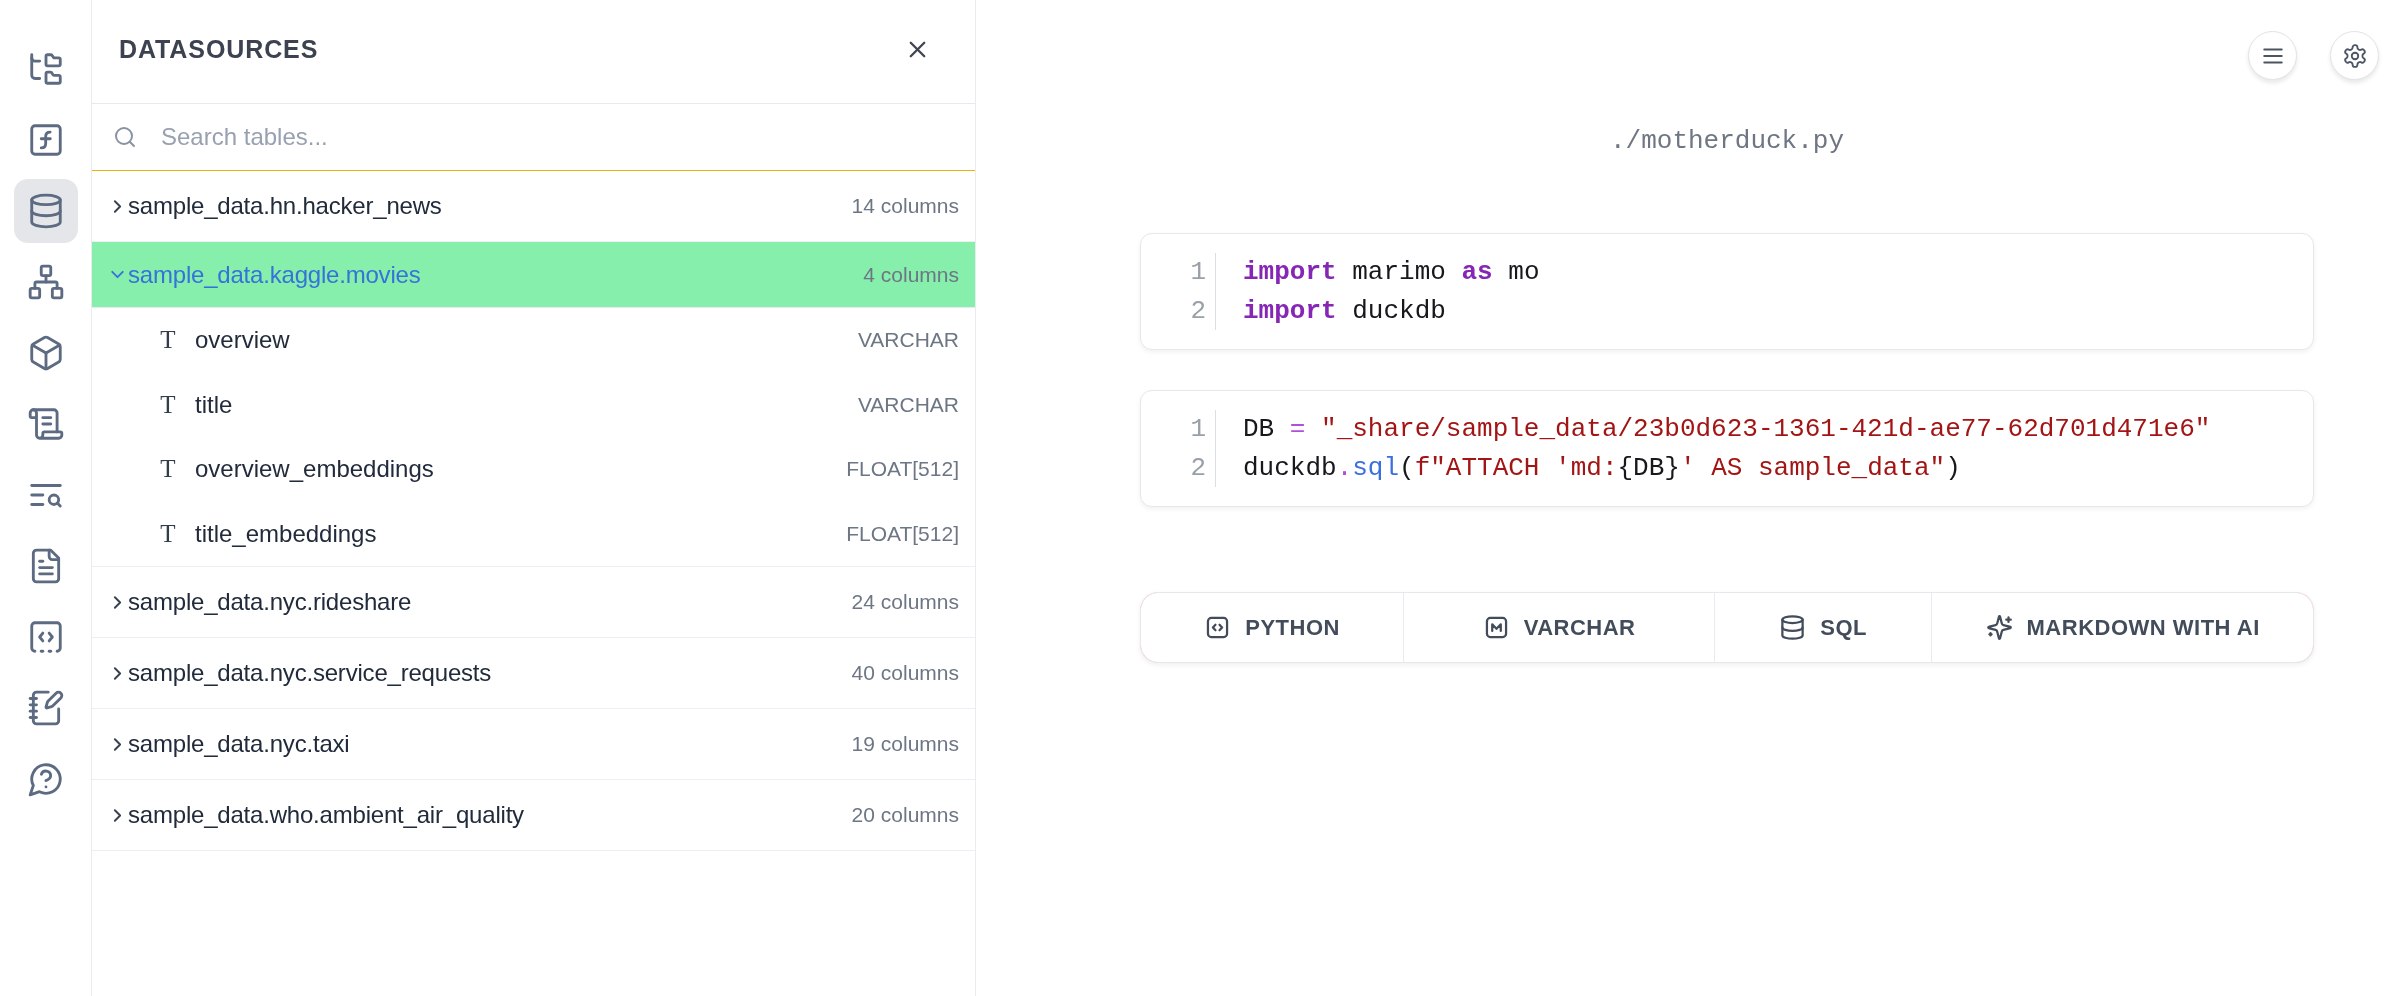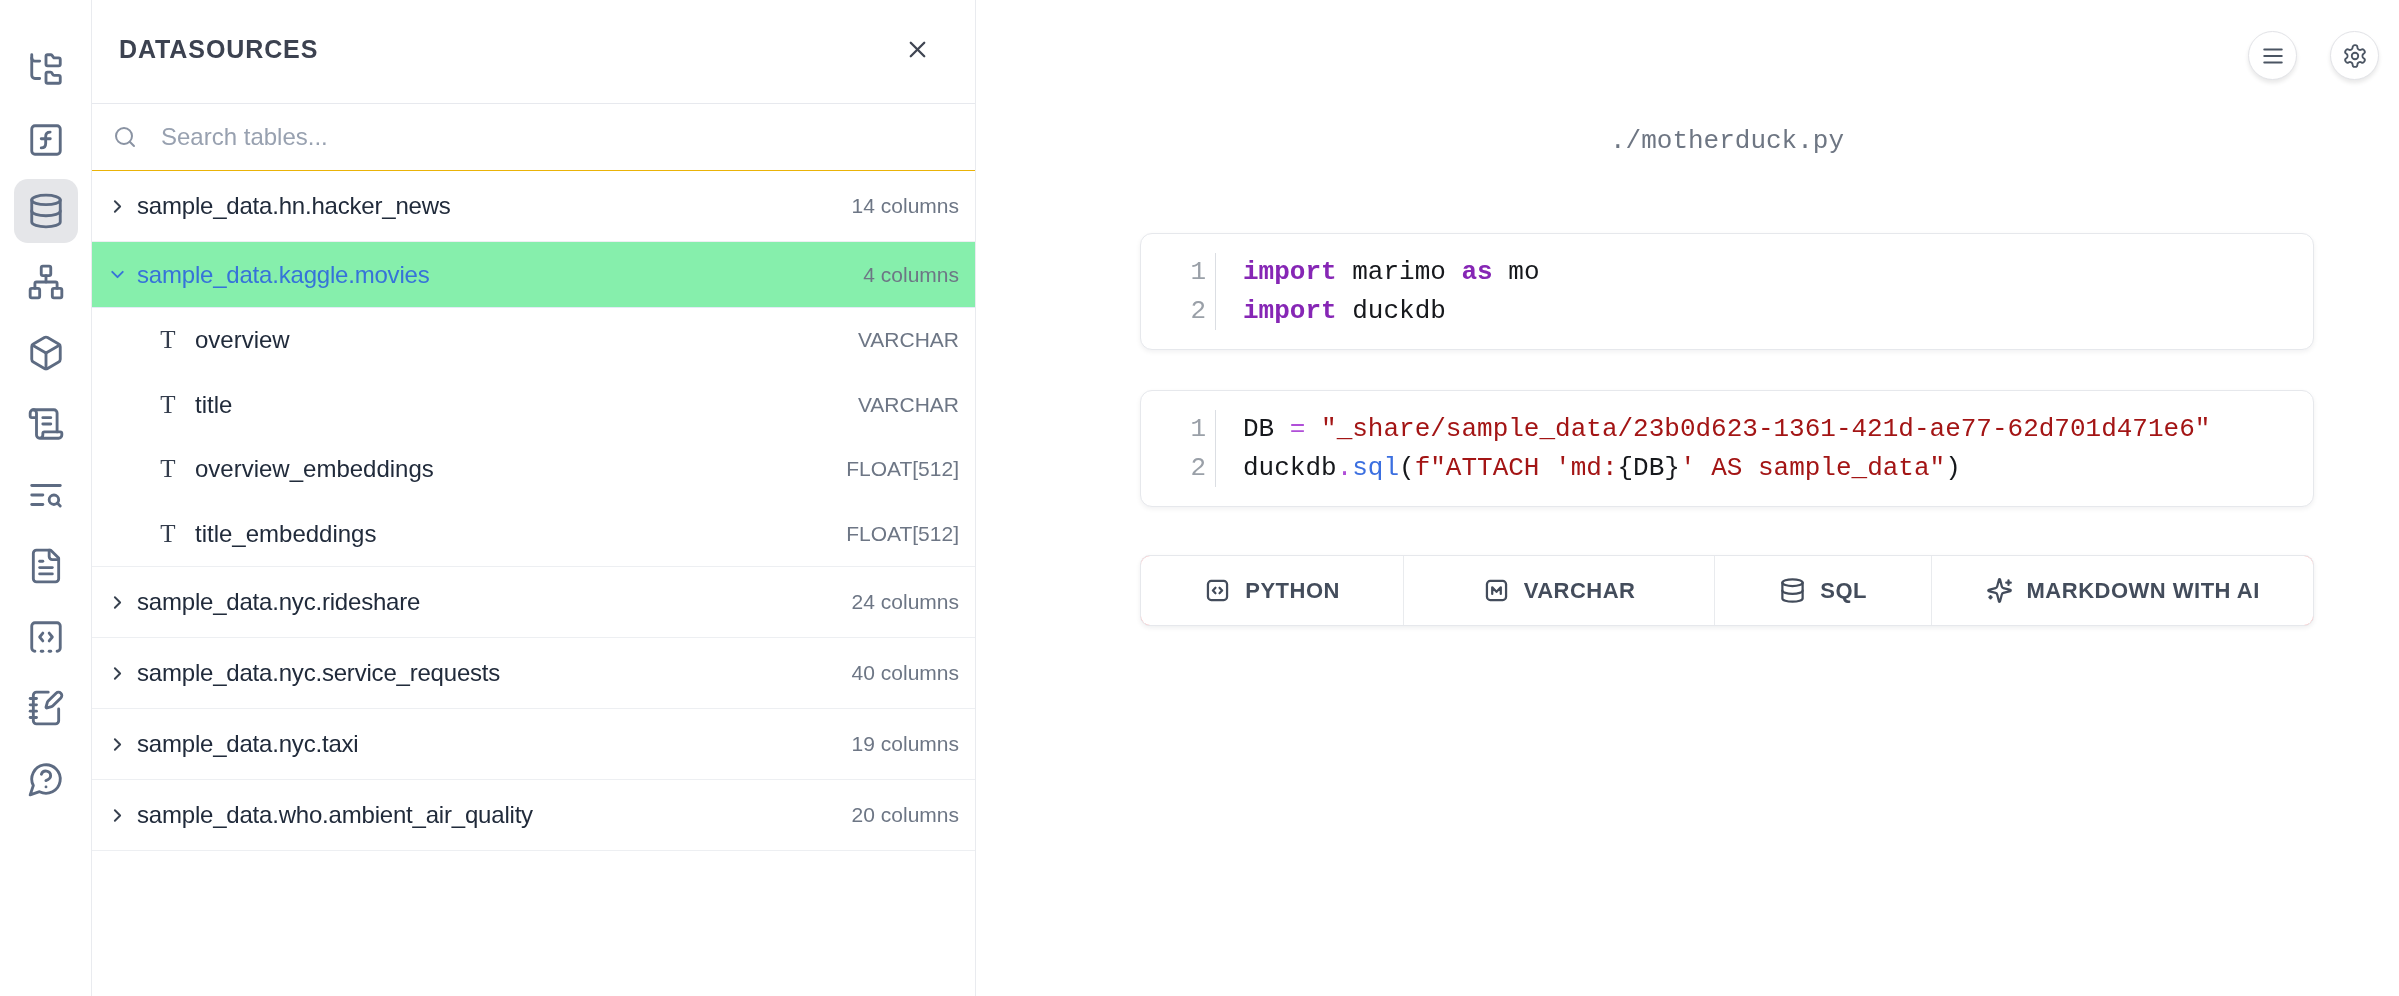--- a/index.html
+++ b/index.html
@@ -21,21 +21,21 @@
     padding:0 40px 4px 27px;border-bottom:1px solid #e7e9ee}
   .panel-title{font-size:25px;font-weight:700;letter-spacing:.9px;color:#3c4250}
   .xbtn{background:none;border:none;color:#3f4552;cursor:pointer;display:flex;padding:4px}
   .xbtn svg{width:27px;height:27px}
   .search-row{height:67px;flex-shrink:0;display:flex;align-items:center;gap:24px;
     padding:0 24px 0 21px;border-bottom:1px solid #eab308}
   .search-row svg{width:24px;height:24px;color:#8a93a3;flex-shrink:0}
   .search-row input{flex:1;border:none;outline:none;font-family:"Liberation Sans",sans-serif;
     font-size:24px;color:#212b3b;background:transparent}
   .search-row input::placeholder{color:#98a1b0}
-  .trow{display:flex;align-items:center;height:71px;padding:0 16px 0 15px;gap:9px;
+  .trow{display:flex;align-items:center;height:71px;padding:0 16px 0 15px;gap:0;
     border-bottom:1px solid #edeff2;cursor:pointer;background:#fff}
   .trow .chev{width:21px;height:21px;color:#37414f;flex-shrink:0}
   .tname{font-size:24px;color:#212b3b;letter-spacing:-.2px}
   .tmeta{margin-left:auto;font-size:21px;color:#6d7685}
   .trow.selected{background:#86efac;height:66px;border-bottom-color:#e3ebf6}
   .trow.selected .tname,.trow.selected .chev{color:#3673d9}
   .cols{border-bottom:1px solid #edeff2}
   .colrow{display:flex;align-items:center;height:64.5px;padding:0 16px 0 64px;gap:15px;cursor:pointer}
   .colT{font-family:"Liberation Serif",serif;font-size:25px;color:#333c4c;width:24px;text-align:center;flex-shrink:0}
   .colname{font-size:24px;color:#212b3b}
@@ -59,22 +59,22 @@
   .gutter{width:75px;flex-shrink:0;padding-right:9px;text-align:right;color:#9aa0a8;
     border-right:1px solid #dbdee3;font-family:"Liberation Mono","DejaVu Sans Mono",monospace;
     font-size:26px;line-height:38.5px}
   .code{padding-left:27px;font-family:"Liberation Mono","DejaVu Sans Mono",monospace;
     font-size:26px;line-height:38.5px;color:#16181c;white-space:pre;cursor:text}
   .tok.kw{color:var(--keyword);font-weight:700}
   .tok.op{color:var(--operator)}
   .tok.str{color:var(--string)}
   .tok.fn{color:var(--function)}
 
-  .addbar{margin-top:48px;display:flex;height:71px;background:#fca5a5;border:1px solid #e6e8ec;
-    border-radius:10px;box-shadow:0 2px 5px rgba(15,23,42,.07);overflow:hidden}
+  .addbar{margin-top:85px;display:flex;height:71px;background:#fca5a5;border:1px solid #e6e8ec;
+    border-radius:18px;box-shadow:0 2px 5px rgba(15,23,42,.07);overflow:hidden}
   .addbtn{display:flex;align-items:center;justify-content:center;gap:14px;background:#fff;border:none;
     color:#434c5b;font-family:"Liberation Sans",sans-serif;font-size:22px;font-weight:700;
     letter-spacing:.5px;cursor:pointer}
   .addbtn:not(:last-child){border-right:1px solid #e9ebee}
   .addbtn svg{width:27px;height:27px;flex-shrink:0}
   .addbtn:nth-child(1){flex:263 0 0}
   .addbtn:nth-child(2){flex:311 0 0}
   .addbtn:nth-child(3){flex:217 0 0}
   .addbtn:nth-child(4){flex:382 0 0}
 </style>

